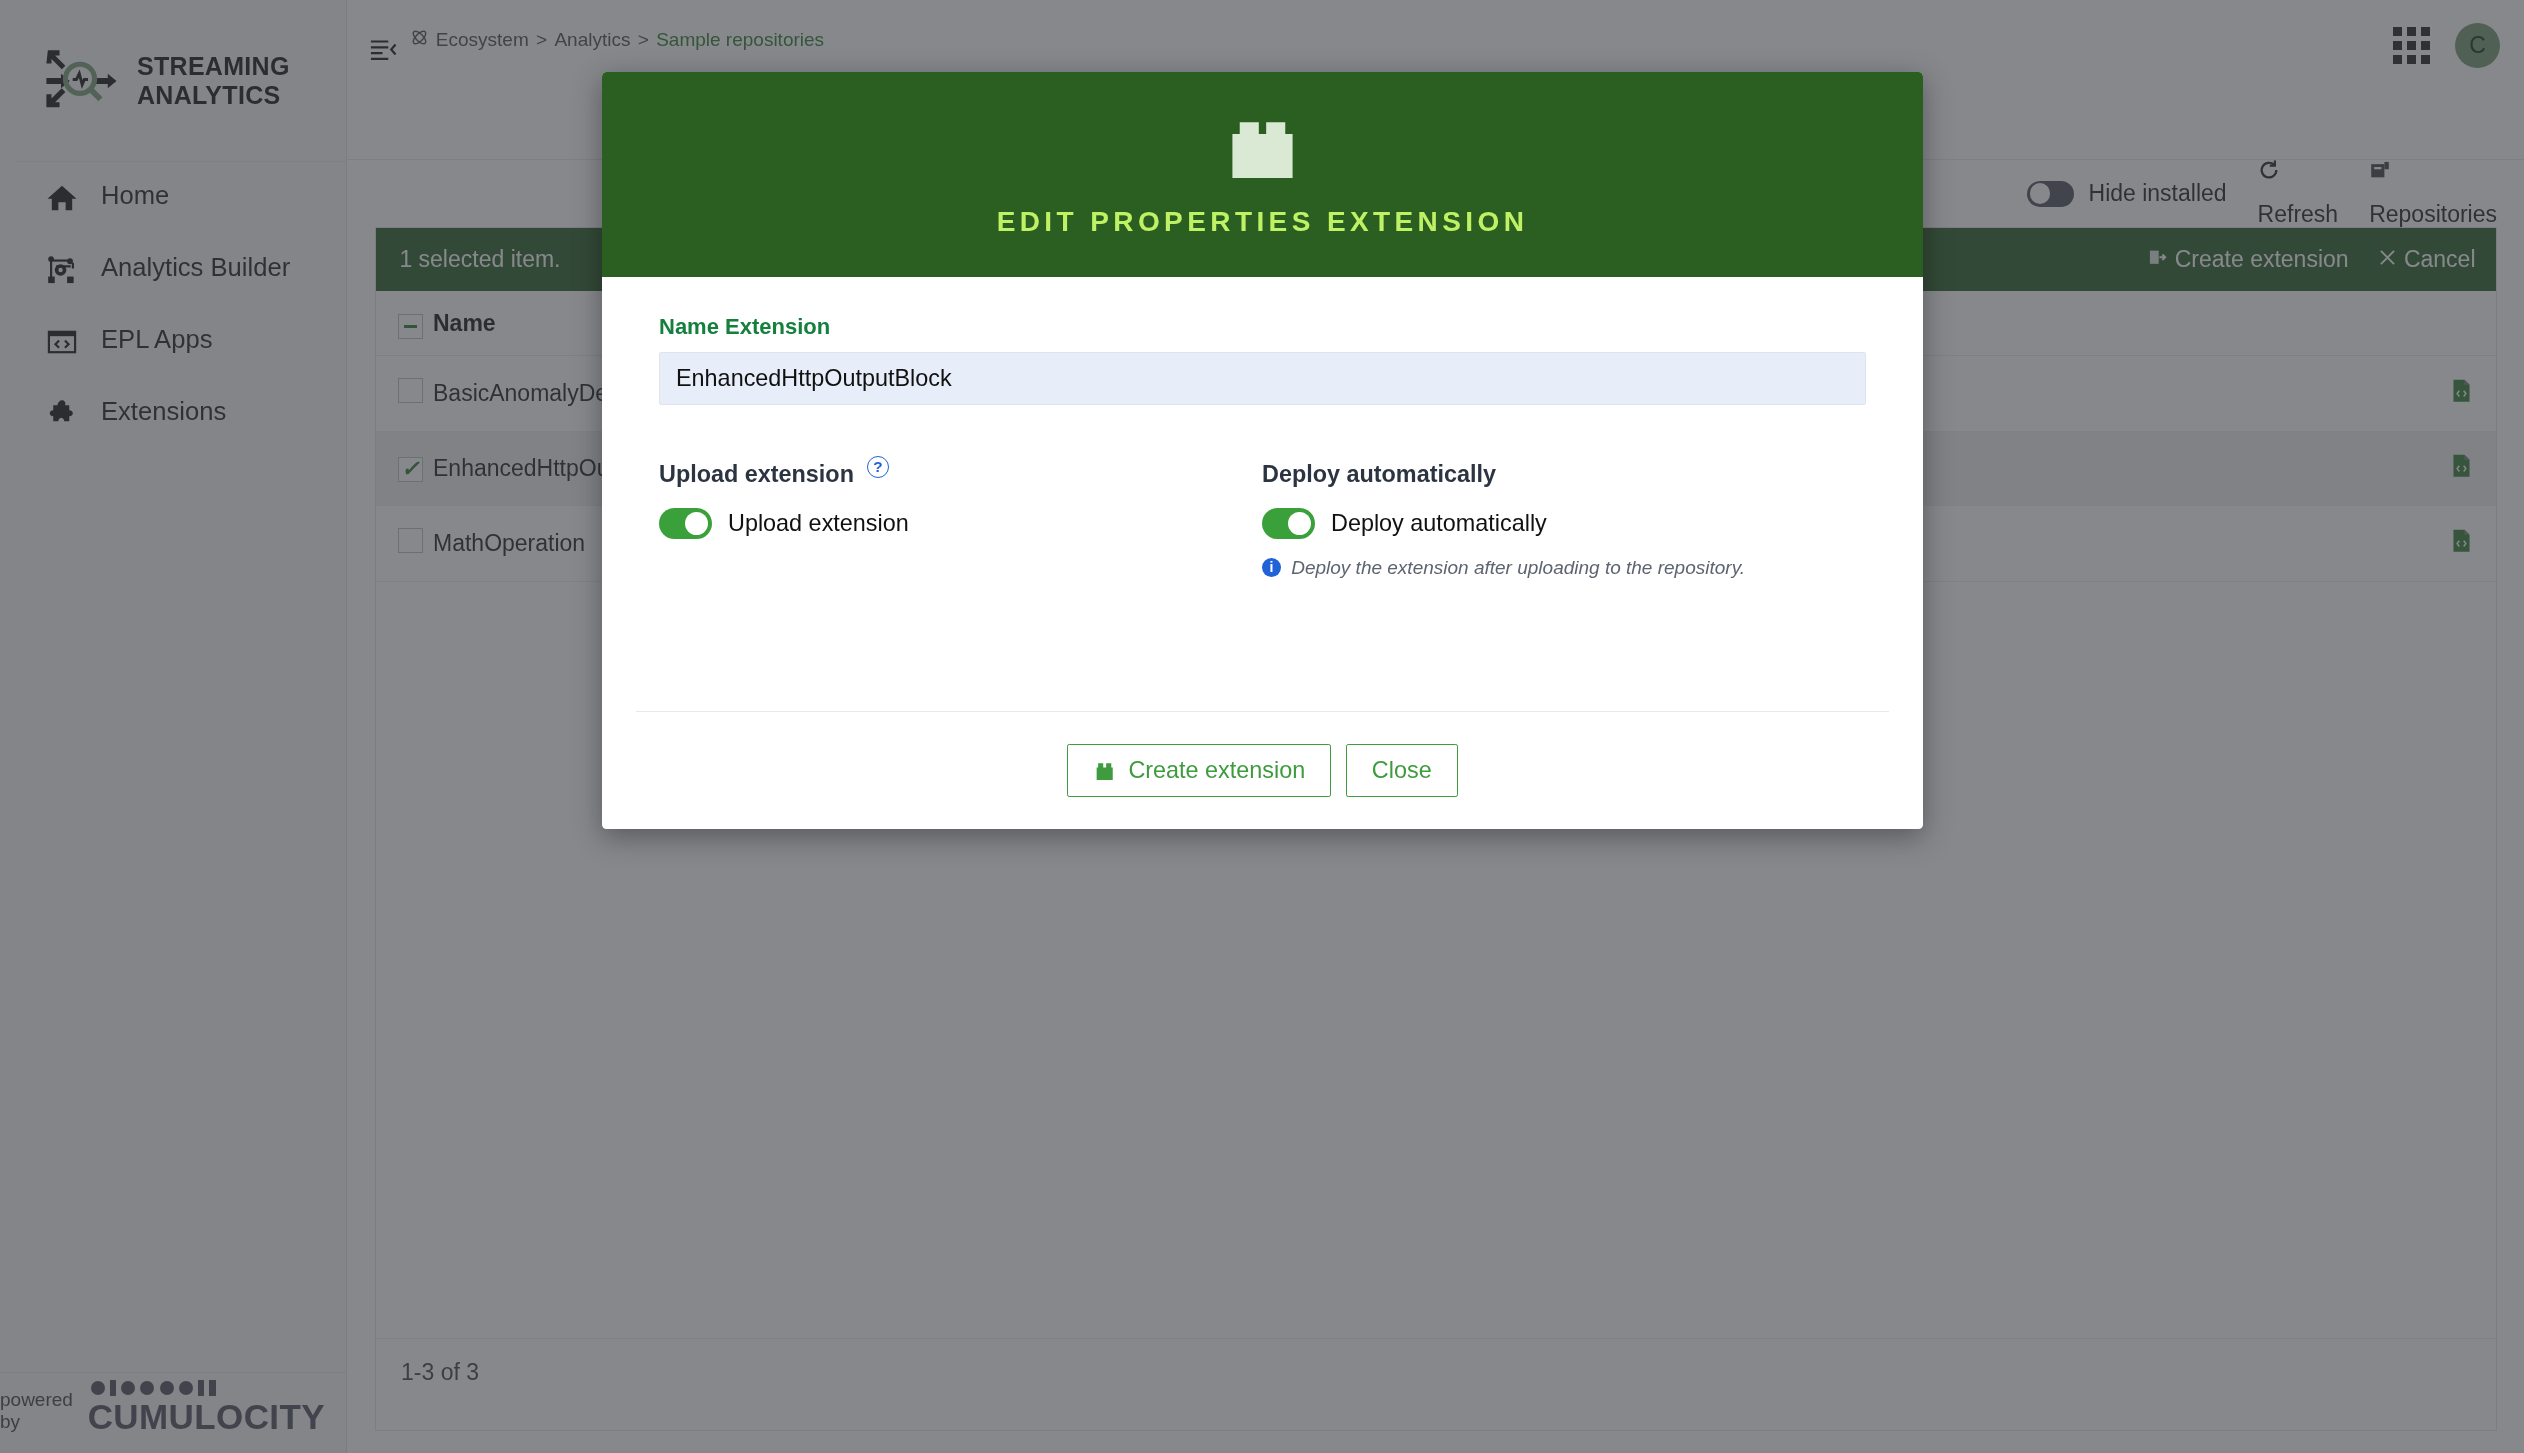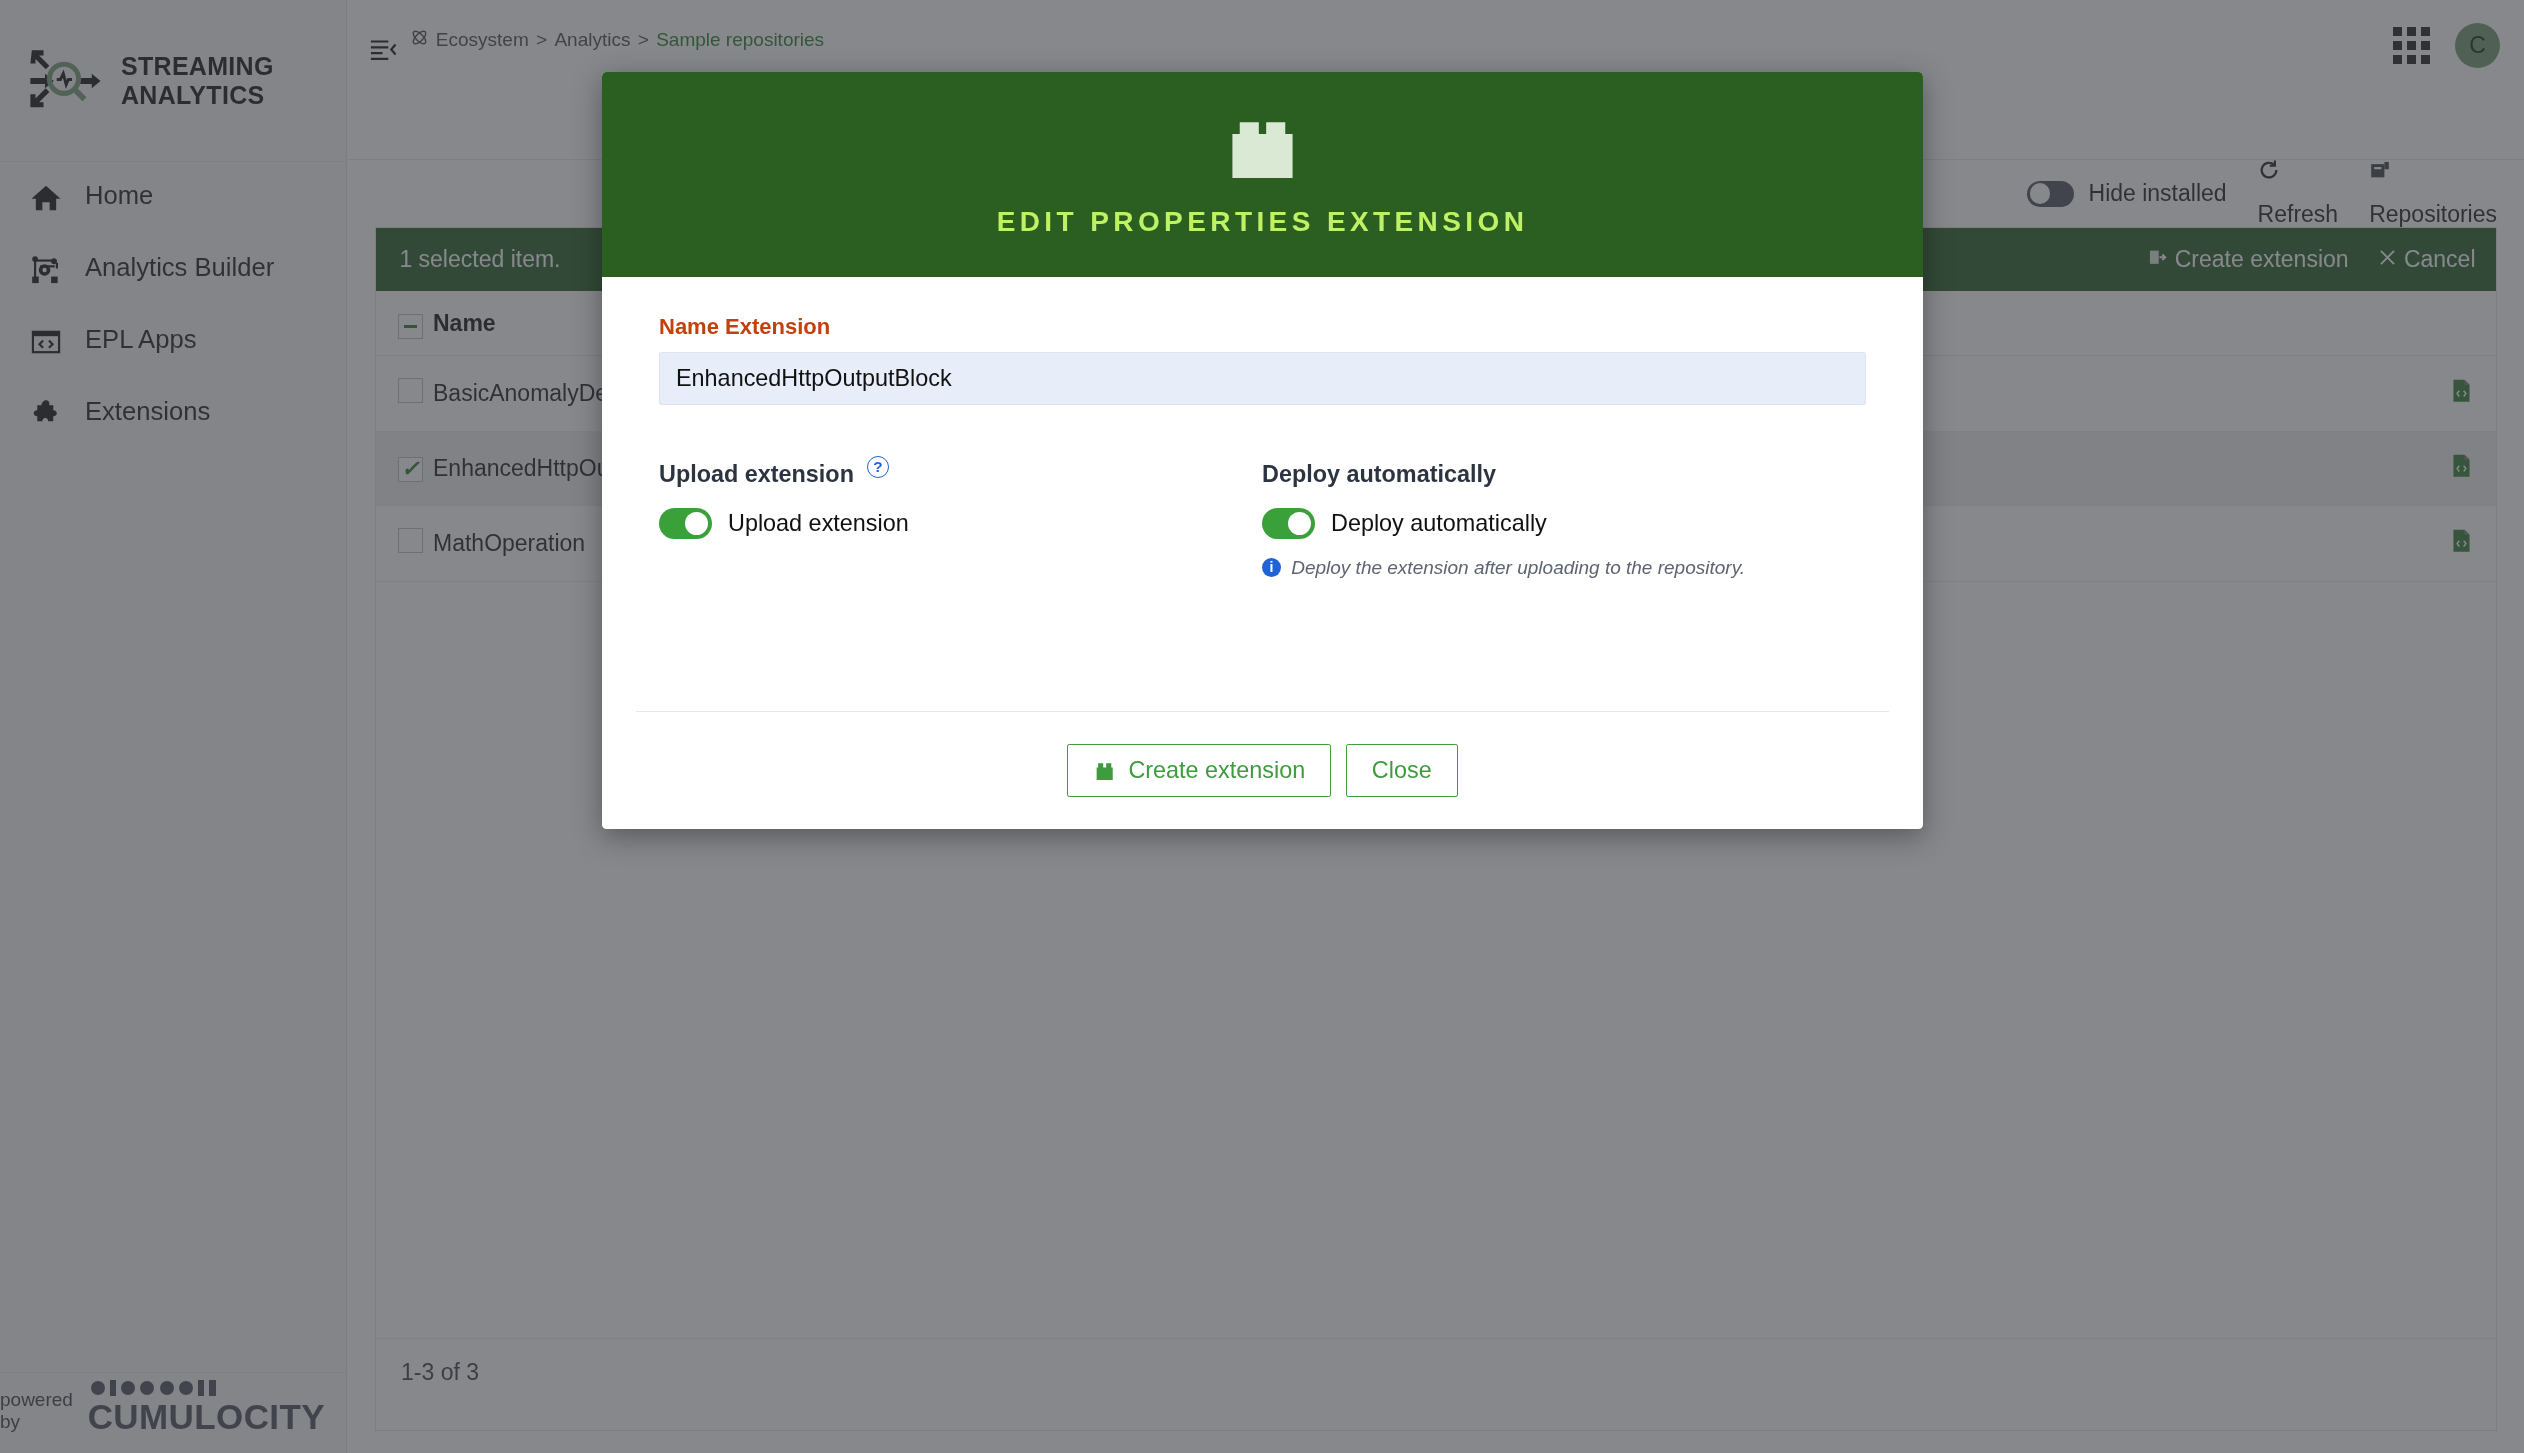--- a/index.html
+++ b/index.html
@@ -14,20 +14,21 @@
   
   .app { position: absolute; inset: 0; display: flex; background: #fff; }
 
   
   .sidebar {
     width: 347px; height: 1453px;
     background: #f7f7f7;
     border-right: 1.5px solid #e3e3e3;
     display: flex; flex-direction: column;
     position: relative;
+    padding-left: 16px;
   }
   .brand {
     height: 162px;
     display: flex; align-items: center;
     padding-left: 26px;
     border-bottom: 1.5px solid #e8e8e8;
     gap: 19px;
   }
   .brand-mark { width: 76px; height: 76px; flex: 0 0 76px; }
   .brand-text {
@@ -135,21 +136,21 @@
   .modal-head {
     height: 205px; background: #2b5e21;
     display: flex; flex-direction: column;
     align-items: center; justify-content: center; gap: 25px;
   }
   .brick { width: 81px; height: 69px; }
   .modal-title {
     font-size: 28px; letter-spacing: 4.4px; color: #bef264; font-weight: 700;
   }
   .modal-body { flex: 1; padding: 37px 57px 0 57px; }
-  .field-label { font-size: 22px; color: #c2410c; font-weight: 700; margin-bottom: 11.7px; }
+  .field-label { font-size: 22px; color: #15803d; font-weight: 700; margin-bottom: 11.7px; }
   .text-input {
     width: 100%; height: 53px;
     background: #e7eefa; border: 0.7px solid #dfe3ea; border-radius: 2.2px;
     font-size: 23.4px; color: #111; padding: 0 16px;
     font-family: "Liberation Sans", sans-serif;
     outline: none;
   }
   .two-col { display: flex; margin-top: 56px; }
   .col-left { width: 603px; }
   .col-right { flex: 1; }

